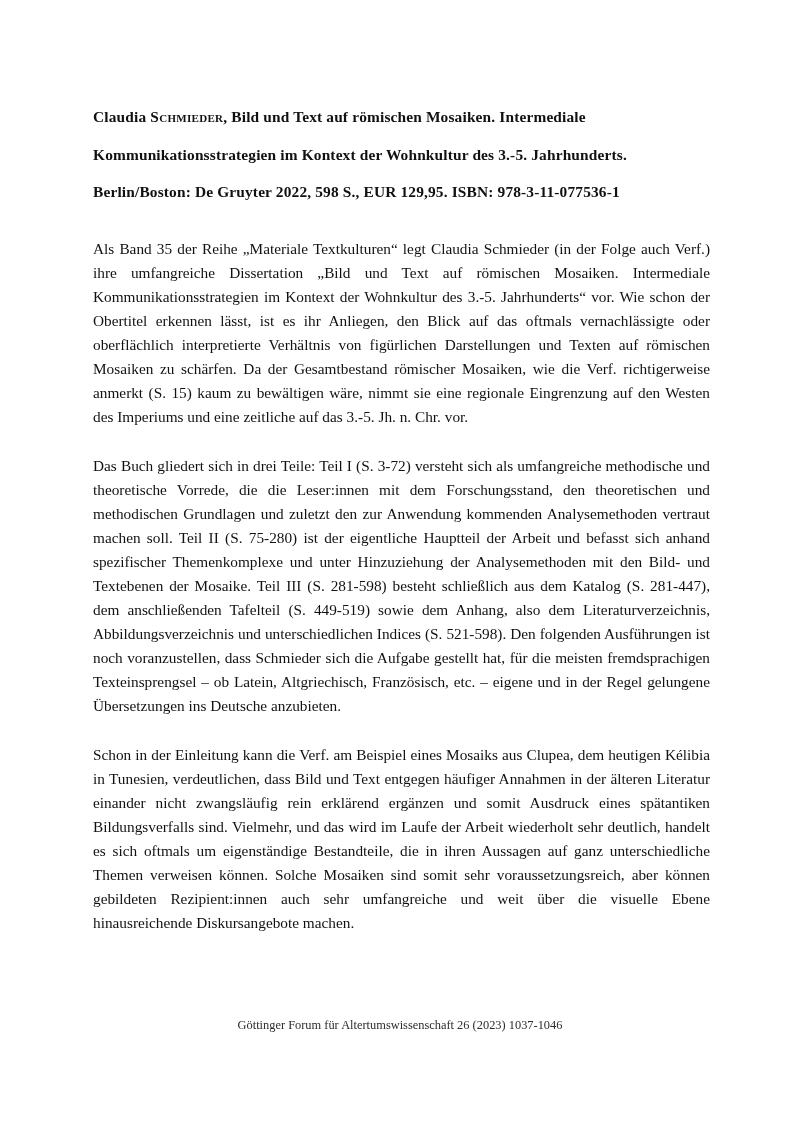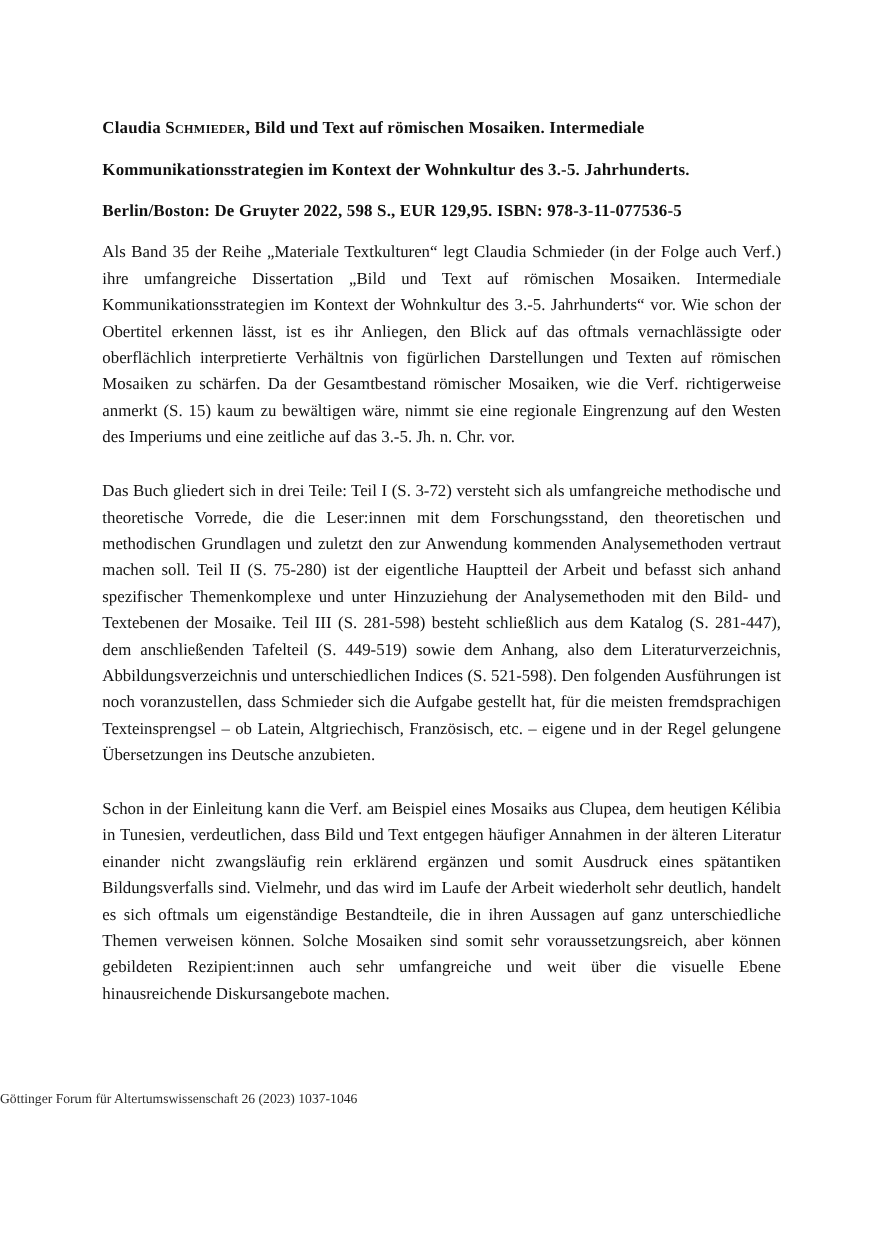--- a/index.html
+++ b/index.html
@@ -53,45 +53,46 @@
 
   
   .body-par {
     font-size: 15.3px;
     line-height: 24.1px;
     text-align: justify;
     text-align-last: left;
     margin: 0;
     hyphens: manual;
   }
-  .par-gap-first { margin-top: 14px; }
+  .par-gap-first { margin-top: 33px; }
   .par-gap       { margin-top: 24px; }
 
   
   .footer {
     position: absolute;
     left: 0;
-    top: 992px;
+    top: 1018px;
     width: 800px;
+    text-align: center;
     font-size: 12.4px;
     line-height: 15.6px;
     color: #2b2b2b;
   }
   .footer .fline { display: block; }
 </style>
 </head>
 <body>
 
 <div class="page">
 
   <div class="content">
 
     <h1 class="ref-heading"><span>Claudia </span><span class="smallcaps">Schmieder</span><span>, Bild und Text auf römischen Mosaiken. Intermediale</span>
       <span class="line2">Kommunikationsstrategien im Kontext der Wohnkultur des 3.-5. Jahrhunderts.</span>
-      <span class="line3">Berlin/Boston: De Gruyter 2022, 598 S., EUR 129,95. ISBN: 978-3-11-077536-5</span>
+      <span class="line3">Berlin/Boston: De Gruyter 2022, 598 S., EUR 129,95. ISBN: 978-3-11-077536-1</span>
     </h1>
 
     <p class="body-par par-gap-first">Als Band 35 der Reihe „Materiale Textkulturen“ legt Claudia Schmieder (in der Folge auch Verf.) ihre umfangreiche Dissertation „Bild und Text auf römischen Mosaiken. Intermediale Kommunikationsstrategien im Kontext der Wohnkultur des 3.-5. Jahrhunderts“ vor. Wie schon der Obertitel erkennen lässt, ist es ihr Anliegen, den Blick auf das oftmals vernachlässigte oder oberflächlich interpretierte Verhältnis von figürlichen Darstellungen und Texten auf römischen Mosaiken zu schärfen. Da der Gesamtbestand römischer Mosaiken, wie die Verf. richtigerweise anmerkt (S. 15) kaum zu bewältigen wäre, nimmt sie eine regionale Eingrenzung auf den Westen des Imperiums und eine zeitliche auf das 3.-5. Jh. n. Chr. vor.</p>
 
     <p class="body-par par-gap">Das Buch gliedert sich in drei Teile: Teil I (S. 3-72) versteht sich als umfangreiche methodische und theoretische Vorrede, die die Leser:innen mit dem Forschungsstand, den theoretischen und methodischen Grundlagen und zuletzt den zur Anwendung kommenden Analysemethoden vertraut machen soll. Teil II (S. 75-280) ist der eigentliche Hauptteil der Arbeit und befasst sich anhand spezifischer Themenkomplexe und unter Hinzuziehung der Analysemethoden mit den Bild- und Textebenen der Mosaike. Teil III (S. 281-598) besteht schließlich aus dem Katalog (S. 281-447), dem anschließenden Tafelteil (S. 449-519) sowie dem Anhang, also dem Literaturverzeichnis, Abbildungsverzeichnis und unterschiedlichen Indices (S. 521-598). Den folgenden Ausführungen ist noch voranzustellen, dass Schmieder sich die Aufgabe gestellt hat, für die meisten fremdsprachigen Texteinsprengsel – ob Latein, Altgriechisch, Französisch, etc. – eigene und in der Regel gelungene Übersetzungen ins Deutsche anzubieten.</p>
 
     <p class="body-par par-gap">Schon in der Einleitung kann die Verf. am Beispiel eines Mosaiks aus Clupea, dem heutigen Kélibia in Tunesien, verdeutlichen, dass Bild und Text entgegen häufiger Annahmen in der älteren Literatur einander nicht zwangsläufig rein erklärend ergänzen und somit Ausdruck eines spätantiken Bildungsverfalls sind. Vielmehr, und das wird im Laufe der Arbeit wiederholt sehr deutlich, handelt es sich oftmals um eigenständige Bestandteile, die in ihren Aussagen auf ganz unterschiedliche Themen verweisen können. Solche Mosaiken sind somit sehr voraussetzungsreich, aber können gebildeten Rezipient:innen auch sehr umfangreiche und weit über die visuelle Ebene hinausreichende Diskursangebote machen.</p>
 
   </div>
 

